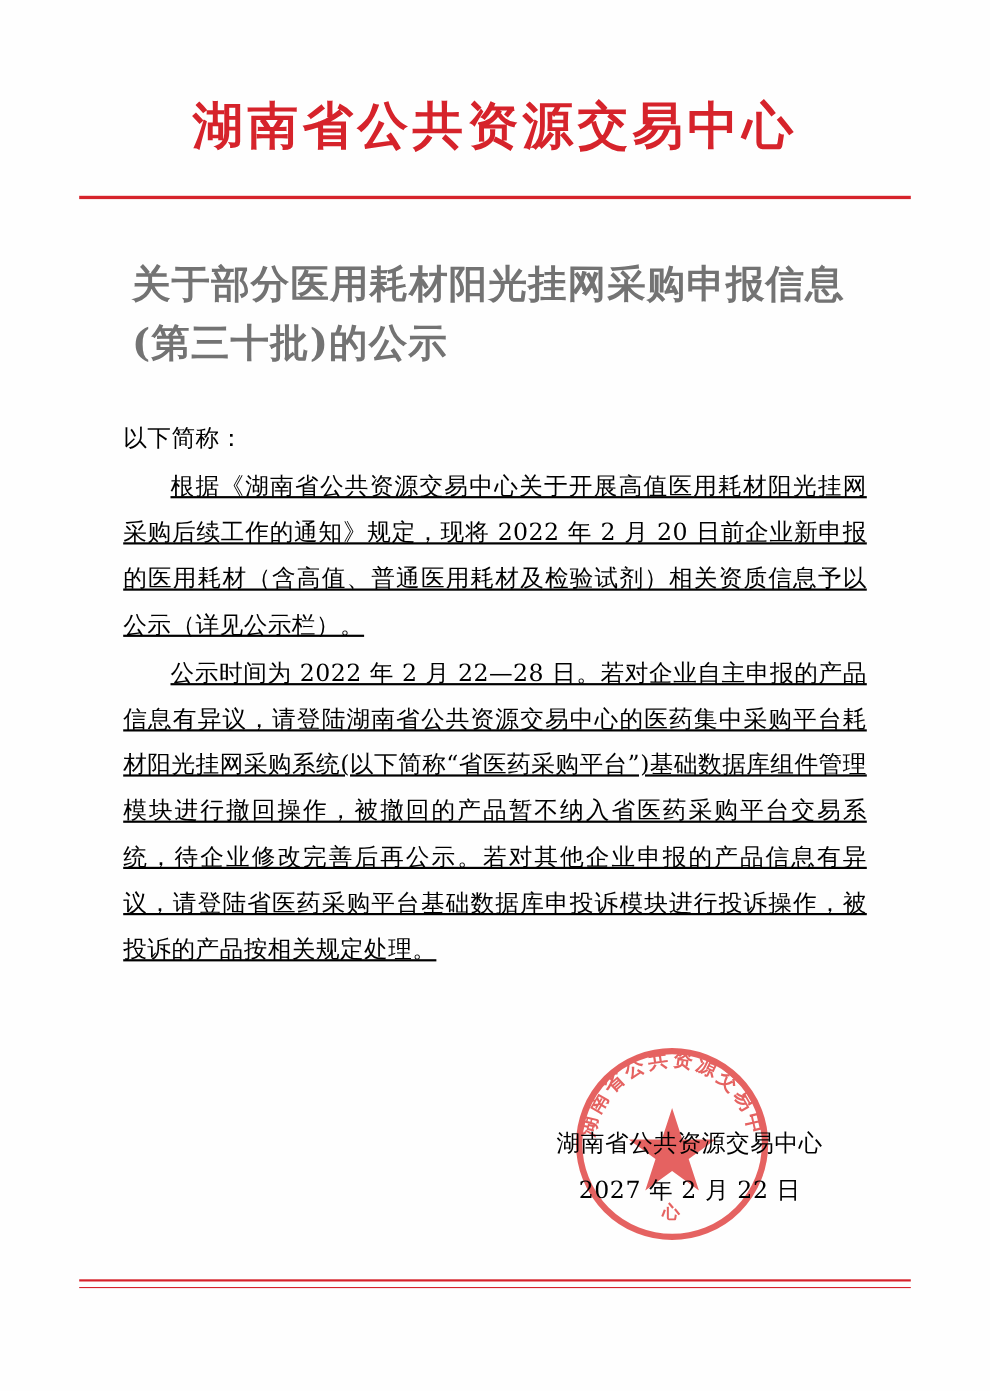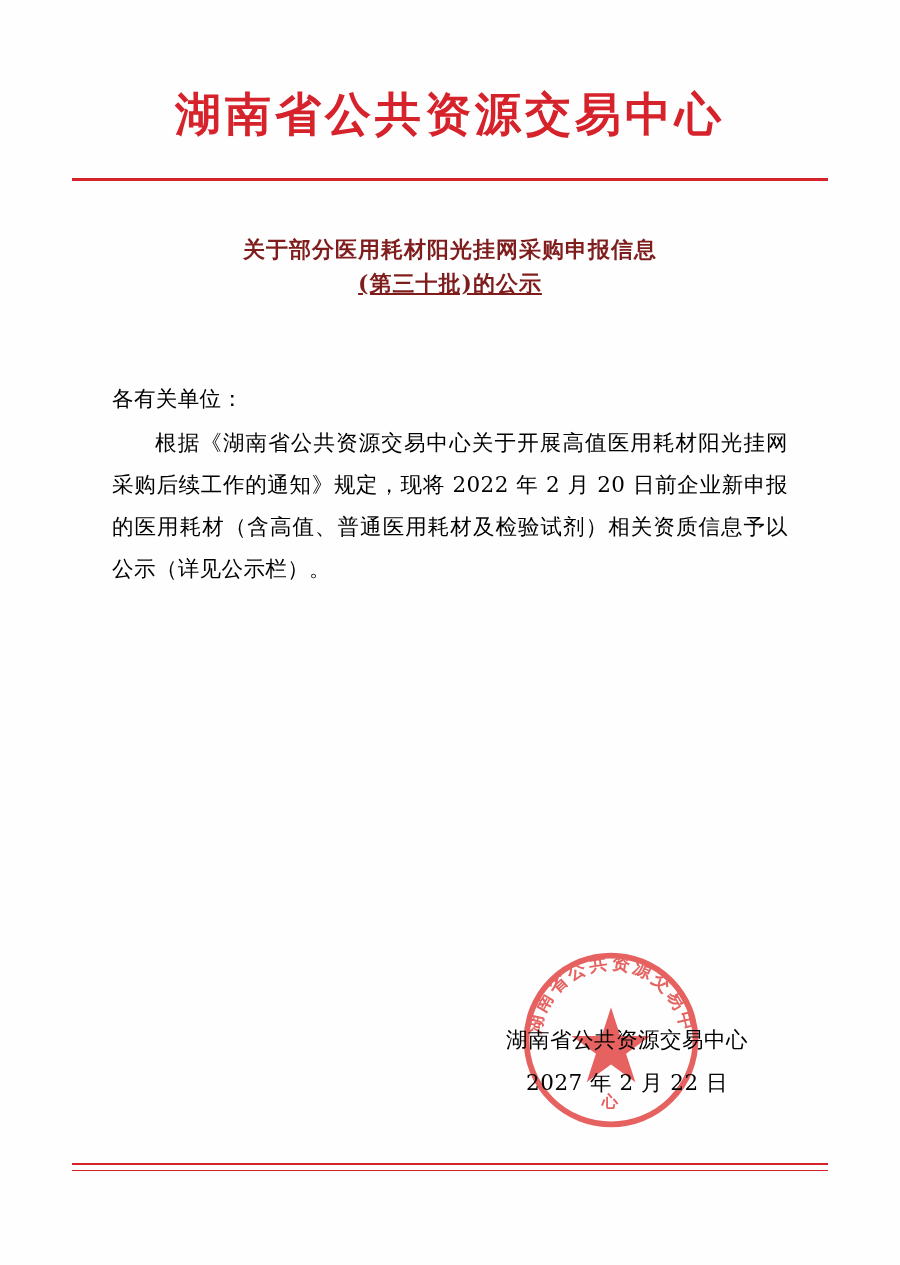--- a/index.html
+++ b/index.html
@@ -47,48 +47,46 @@
     height: 3px;
     background: #d6232b;
   }
 
   
   .doc-title {
     position: absolute;
     top: 232px;
     left: 120px;
     right: 120px;
-    text-align: center;
     font-weight: bold;
-    font-size: 22px;
+    font-size: 35px;
     line-height: 1.55;
     letter-spacing: 1px;
-    color: #7f1d1d;
+    color: #737373;
   }
   .doc-title .line2 {
     display: block;
-    text-decoration: underline;
   }
 
   
   .body-text {
     position: absolute;
     top: 378px;
     left: 112px;
     width: 676px;
     font-size: 21.5px;
     line-height: 1.95;
     color: #000;
     letter-spacing: 0.4px;
     text-align: justify;
   }
   .body-text p {
     margin: 0 0 2px 0;
   }
-  .indent { text-indent: 2em; }
+  .indent { text-indent: 2em; text-decoration: underline; }
 
   
   .sign-block {
     position: absolute;
     top: 1018px;
     right: 152px;
     text-align: center;
     font-size: 21.5px;
     line-height: 2.0;
     color: #000;
@@ -135,22 +133,23 @@
     <div class="letterhead-title">湖南省公共资源交易中心</div>
   </div>
   <div class="rule-top"></div>
 
   <div class="doc-title">
     <span>关于部分医用耗材阳光挂网采购申报信息</span>
     <span class="line2">(第三十批)的公示</span>
   </div>
 
   <div class="body-text">
-    <p>各有关单位：</p>
+    <p>以下简称：</p>
     <p class="indent">根据《湖南省公共资源交易中心关于开展高值医用耗材阳光挂网采购后续工作的通知》规定，现将 2022 年 2 月 20 日前企业新申报的医用耗材（含高值、普通医用耗材及检验试剂）相关资质信息予以公示（详见公示栏）。</p>
+    <p class="indent">公示时间为 2022 年 2 月 22—28 日。若对企业自主申报的产品信息有异议，请登陆湖南省公共资源交易中心的医药集中采购平台耗材阳光挂网采购系统(以下简称“省医药采购平台”)基础数据库组件管理模块进行撤回操作，被撤回的产品暂不纳入省医药采购平台交易系统，待企业修改完善后再公示。若对其他企业申报的产品信息有异议，请登陆省医药采购平台基础数据库申投诉模块进行投诉操作，被投诉的产品按相关规定处理。</p>
   </div>
 
   <svg class="seal" viewBox="0 0 200 200">
     <defs>
       <path id="sealArc" d="M 100,100 m -74,0 a 74,74 0 1,1 148,0" fill="none"></path>
       <path id="sealArcBottom" d="M 100,100 m -70,0 a 70,70 0 1,0 140,0" fill="none"></path>
     </defs>
     <circle cx="100" cy="100" r="88" fill="none" stroke="#e0413f" stroke-width="6"></circle>
     <g fill="#e0413f">
       <polygon points="100,66 109.7,95.8 141,95.8 115.7,114.2 125.4,144 100,125.6 74.6,144 84.3,114.2 59,95.8 90.3,95.8"></polygon>

